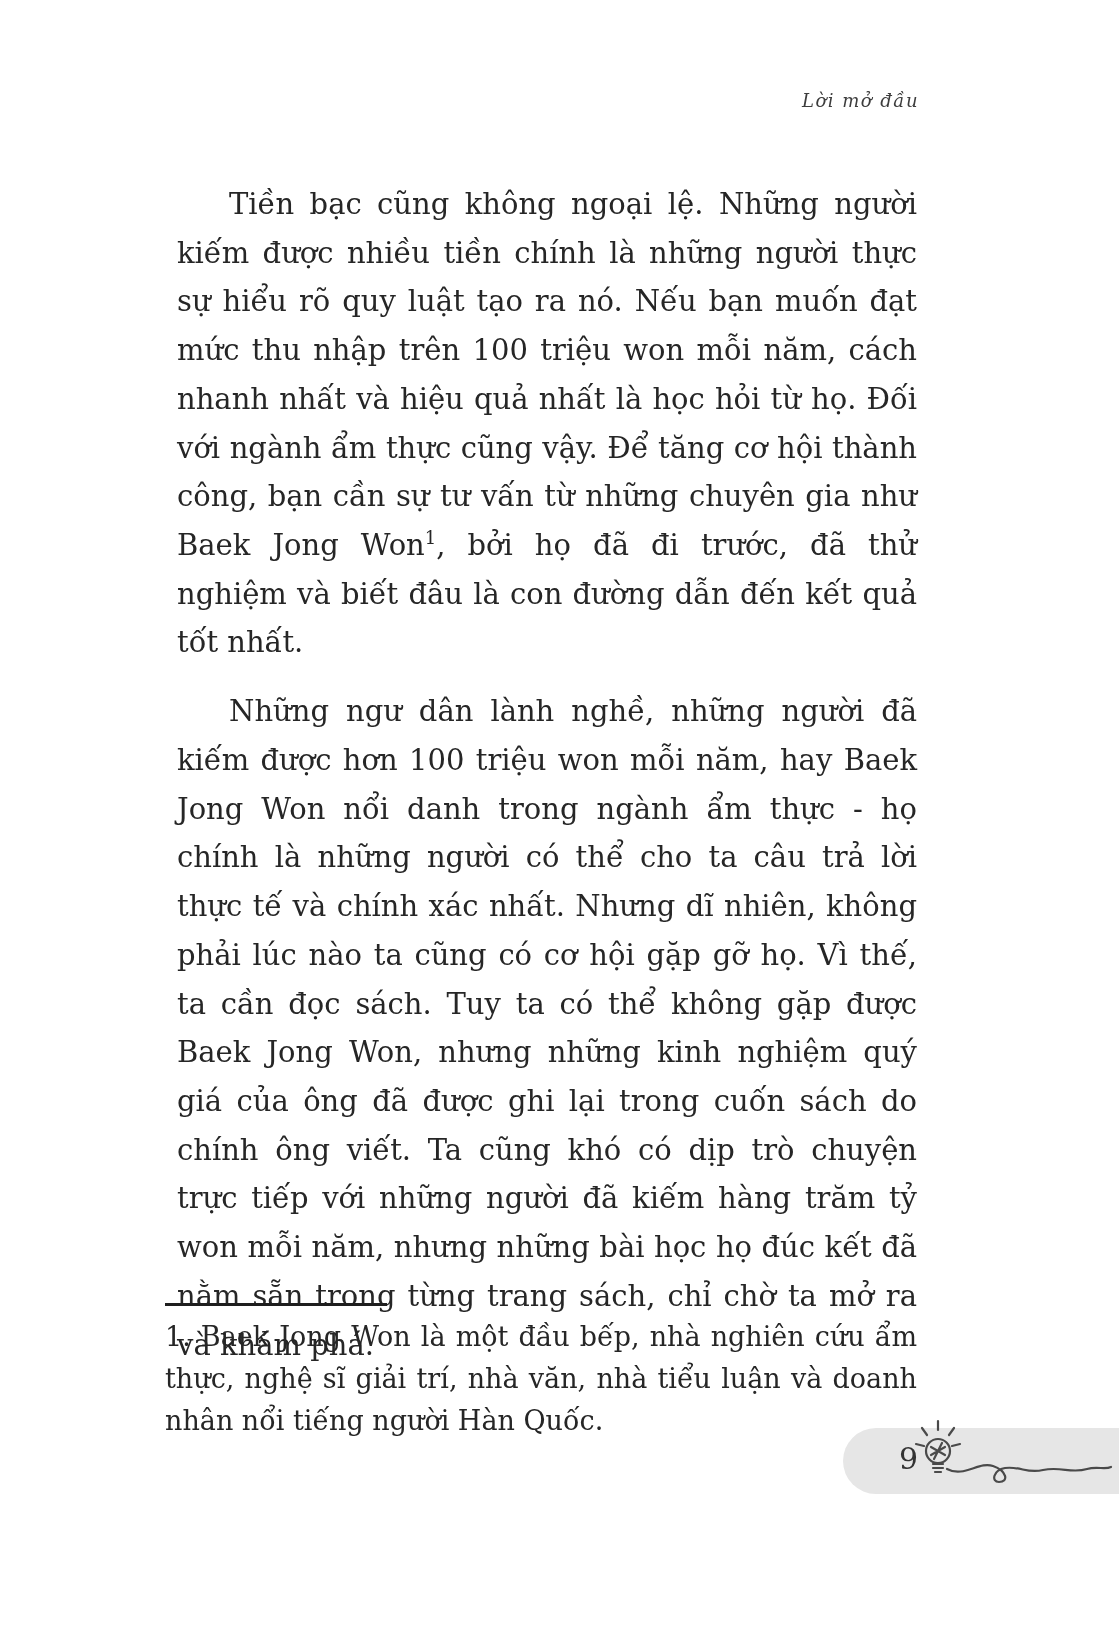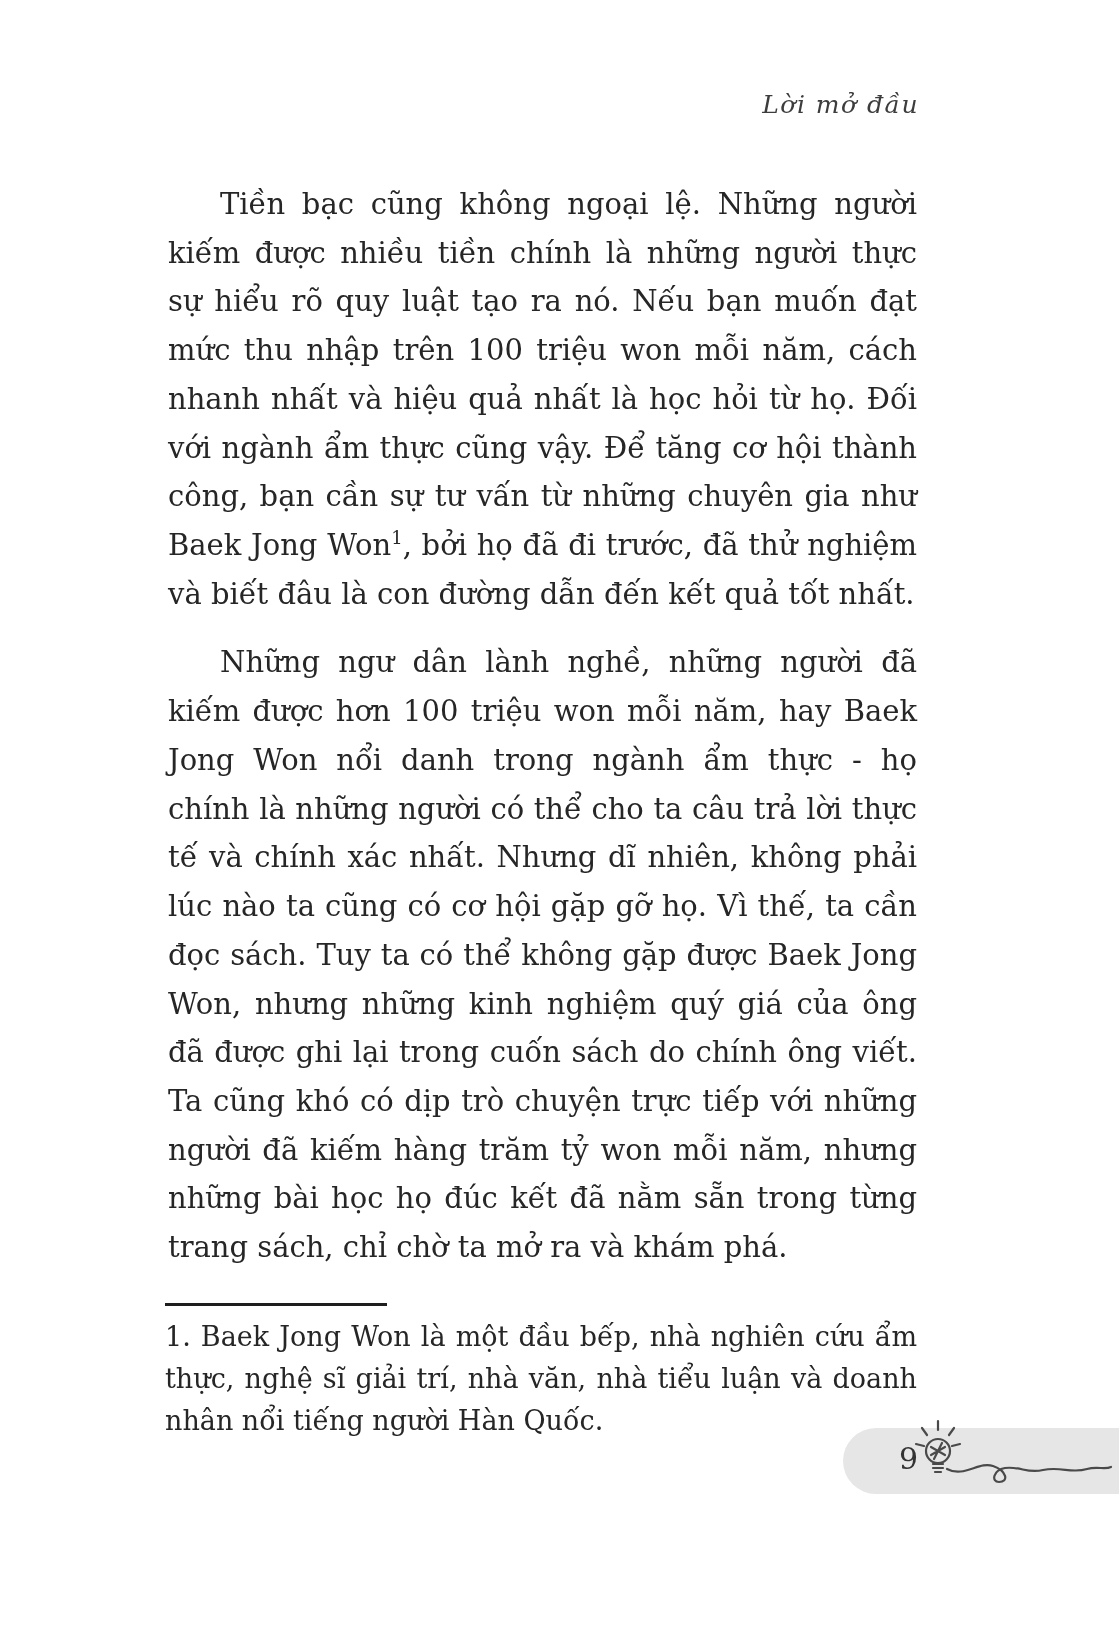--- a/index.html
+++ b/index.html
@@ -9,36 +9,36 @@
     background: #ffffff;
     font-family: "DejaVu Serif", serif;
     color: #262626;
     position: relative;
     overflow: hidden;
   }
   .running-head {
     position: absolute;
     top: 90px;
     right: 200px;
-    font-size: 25px;
+    font-size: 18px;
     font-style: italic;
     color: #3d3d3d;
     letter-spacing: 1.5px;
   }
   .content {
     position: absolute;
     top: 180px;
     left: 165px;
     width: 752px;
     font-size: 29px;
     line-height: 1.68;
     text-align: justify;
   }
   .content p {
-    margin: 0 0 20px 3px;
+    margin: 0 0 20px 12px;
     text-indent: 52px;
   }
   sup {
     font-size: 0.62em;
     line-height: 0;
   }
   .footnote-rule {
     position: absolute;
     top: 1303px;
     left: 165px;

